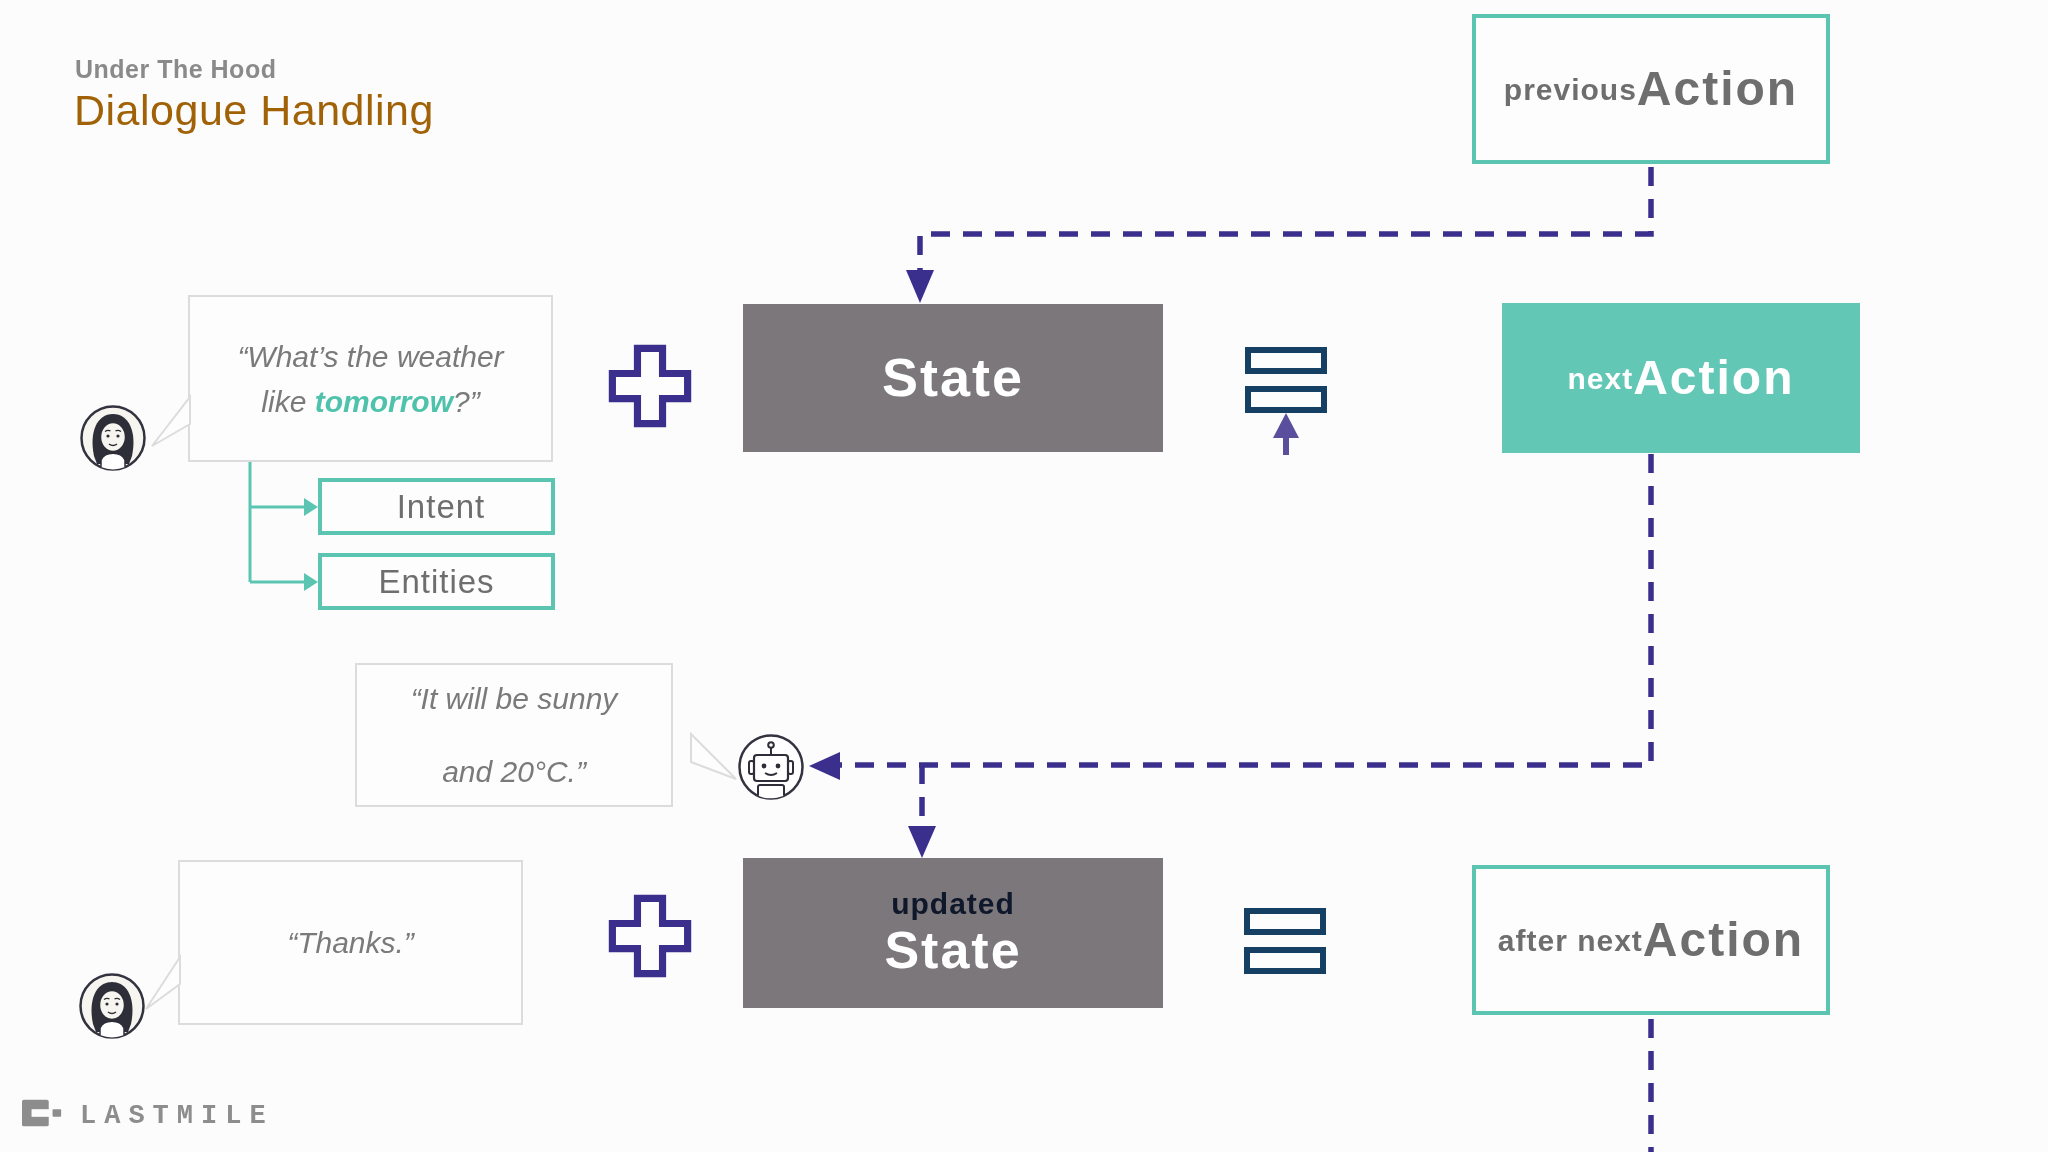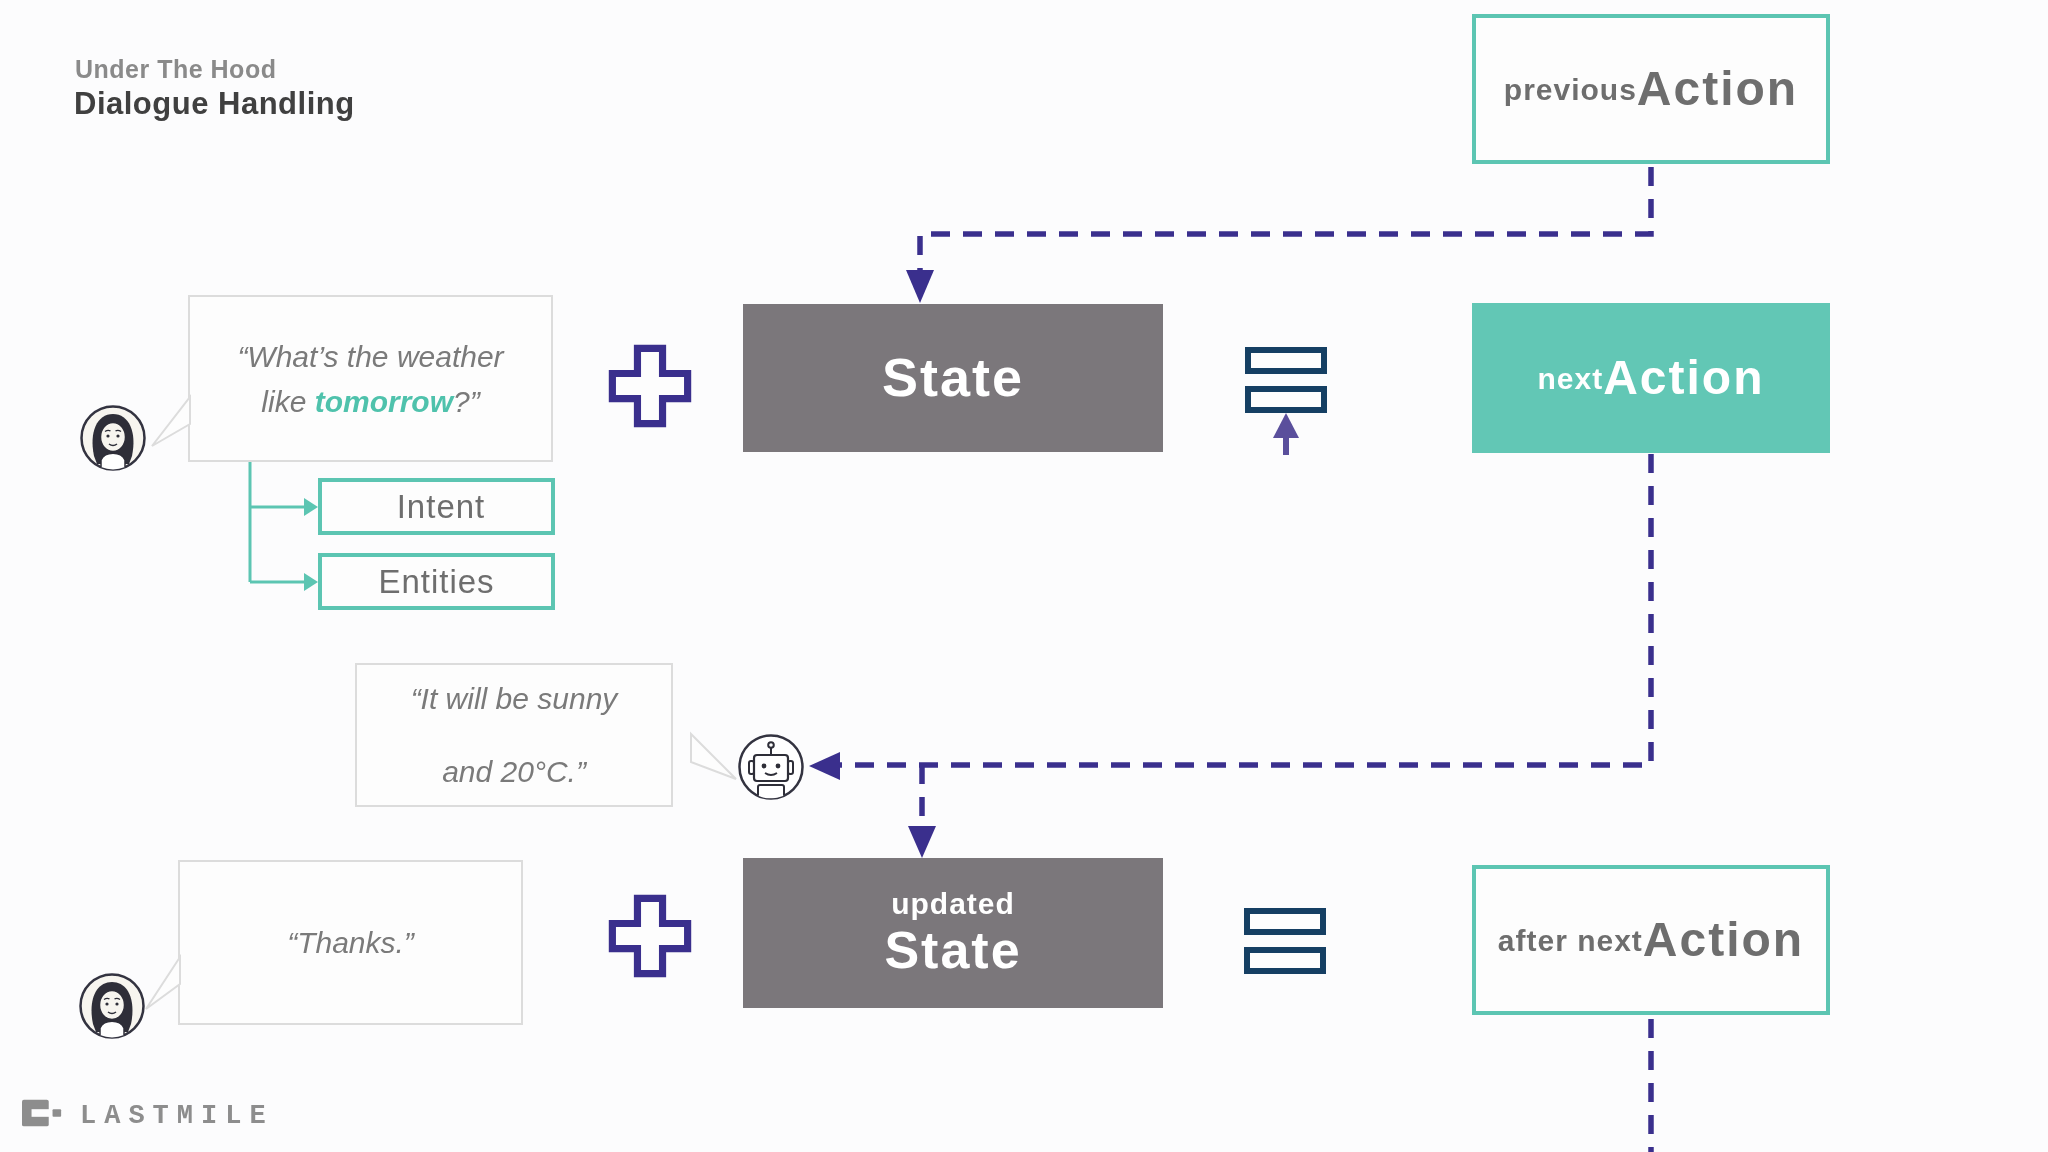--- a/index.html
+++ b/index.html
@@ -7,39 +7,39 @@
     position:relative;width:2048px;height:1152px;overflow:hidden;
     background:#fcfcfd;
     font-family:"Liberation Sans",sans-serif;
   }
   .abs{position:absolute;}
   
   .kicker{
     left:75px;top:55px;font-size:25px;font-weight:700;color:#8a8a8a;letter-spacing:.5px;
   }
   .page-title{
-    left:74px;top:86px;font-size:31px;font-weight:700;color:#404040;letter-spacing:.5px;
+    left:74px;top:86px;font-size:43px;font-weight:400;color:#a16207;letter-spacing:.5px;
   }
   
   .action-box{
     left:1472px;width:358px;height:150px;box-sizing:border-box;
     display:flex;flex-direction:row;align-items:center;justify-content:center;
     background:#fdfdfd;border:4px solid #5cc5b2;z-index:1;
   }
-  .action-box.filled{background:#62c7b5;border:none;}
+  .action-box.filled{background:#62c7b5;border:none;margin-left:30px;}
   .action-qualifier{font-size:30px;font-weight:700;color:#6e6e6e;letter-spacing:1px;line-height:1.1;}
   .action-label{font-size:48px;font-weight:700;color:#6e6e6e;letter-spacing:2px;line-height:1.15;}
   .action-box.filled .action-qualifier,.action-box.filled .action-label{color:#ffffff;}
   
   .state-box{
     left:743px;width:420px;box-sizing:border-box;background:#7b777b;z-index:1;
     display:flex;flex-direction:column;align-items:center;justify-content:center;
   }
   .state-main{font-size:54px;font-weight:700;color:#ffffff;letter-spacing:2px;line-height:1.1;}
-  .state-qualifier{font-size:30px;font-weight:700;color:#ffffff;letter-spacing:1px;line-height:1.2;}
+  .state-qualifier{font-size:30px;font-weight:700;color:#0f172a;letter-spacing:1px;line-height:1.2;}
   
   .model-box{
     left:1155px;top:457px;width:263px;height:131px;background:#46398b;z-index:1;
     display:flex;flex-direction:column;align-items:center;justify-content:center;
     color:#fff;text-align:center;
   }
   .model-line{font-size:27px;font-weight:400;line-height:1.35;}
   .model-dots{font-size:24px;font-weight:700;line-height:1;margin-top:6px;}
   
   .nlu-box{

